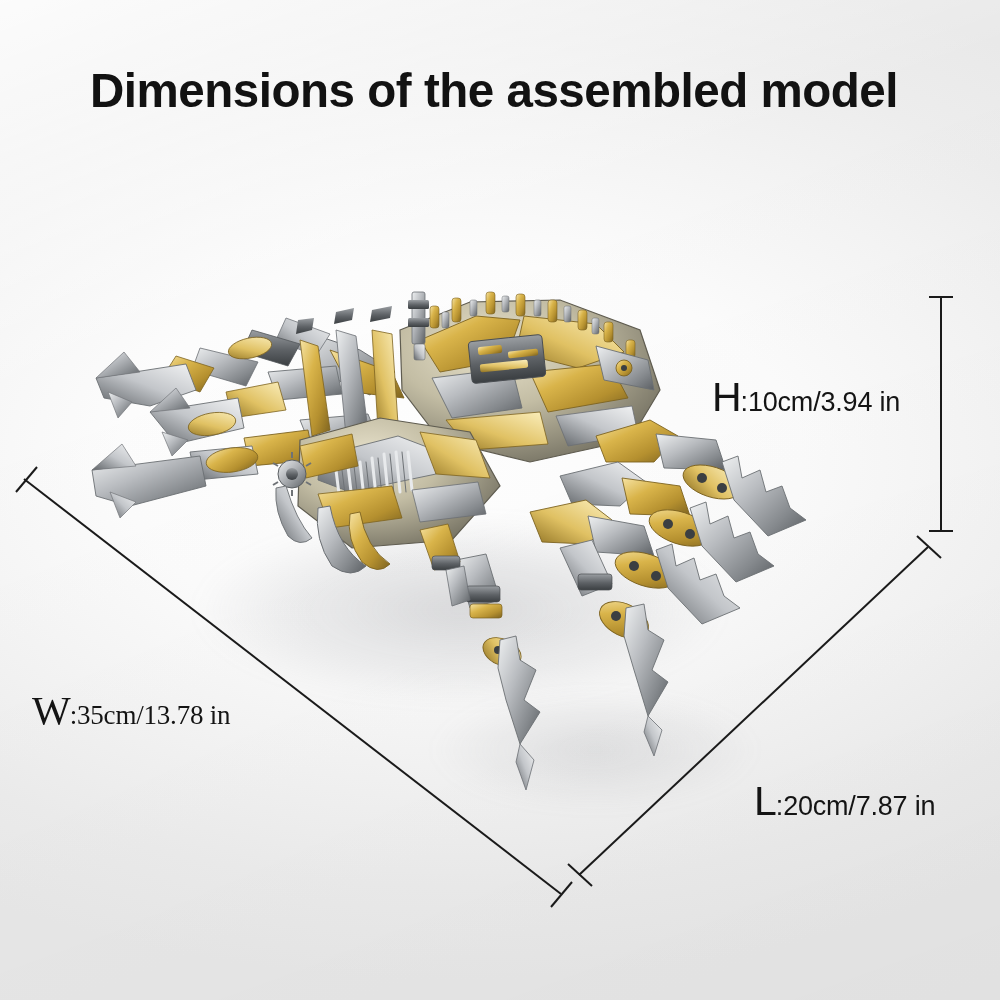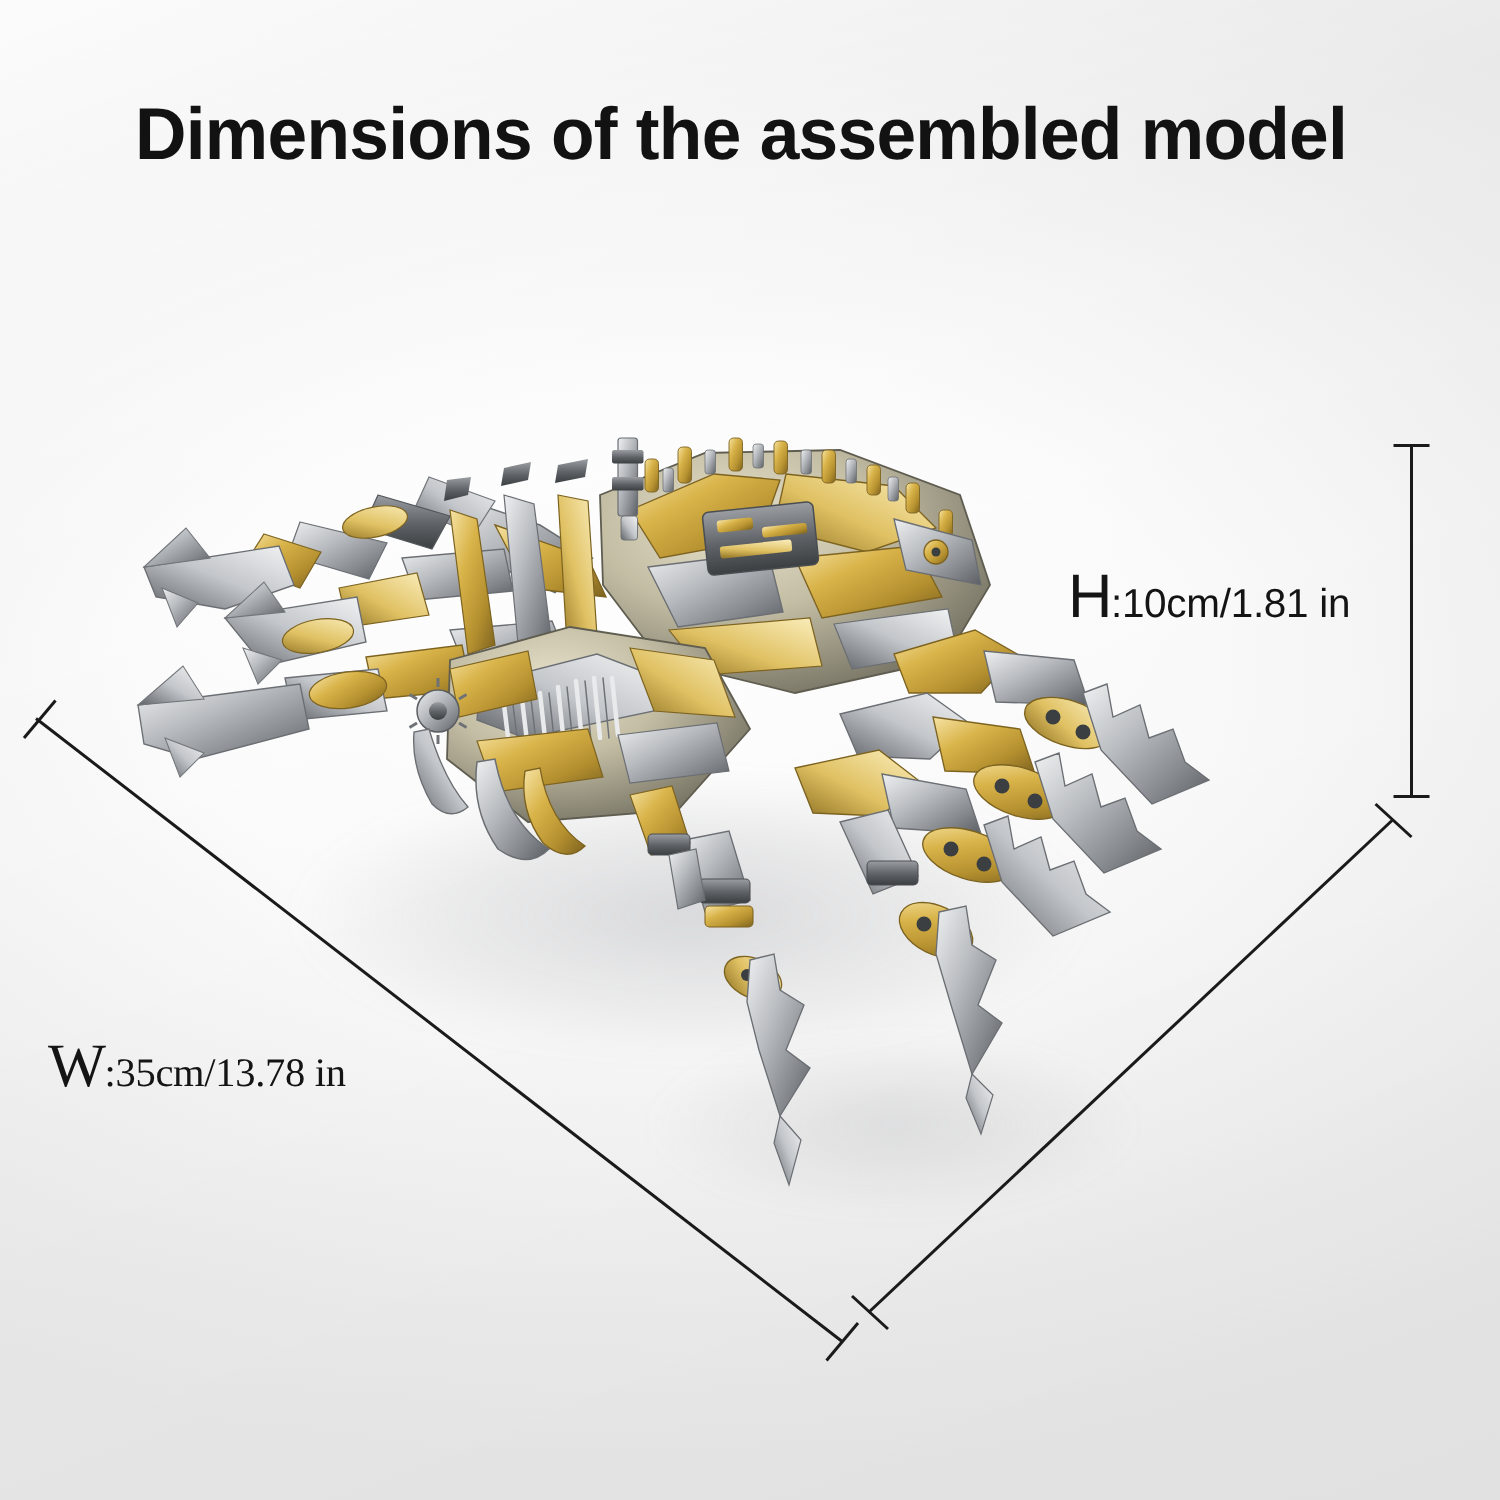--- a/index.html
+++ b/index.html
@@ -344,21 +344,24 @@
 
       <g>
         <line x1="579" y1="875" x2="928" y2="547"></line>
         <line x1="568" y1="864" x2="592" y2="886"></line>
         <line x1="917" y1="536" x2="941" y2="558"></line>
       </g>
     </g>
   </svg>
 
   <div class="dimlabel" id="label-h">
-    <span class="axis">H</span><span class="val">:</span><span class="val">10cm/1.81 in</span>
+    <span class="axis">H</span><span class="val">:</span><span class="val">10cm/3.94 in</span>
   </div>
 
   <div class="dimlabel" id="label-w">
     <span class="axis">W</span><span class="val">:</span><span class="val">35cm/13.78 in</span>
   </div>
 
+  <div class="dimlabel" id="label-l">
+    <span class="axis">L</span><span class="val">:</span><span class="val">20cm/7.87 in</span>
+  </div>
 
 </div>
 
 </body></html>

